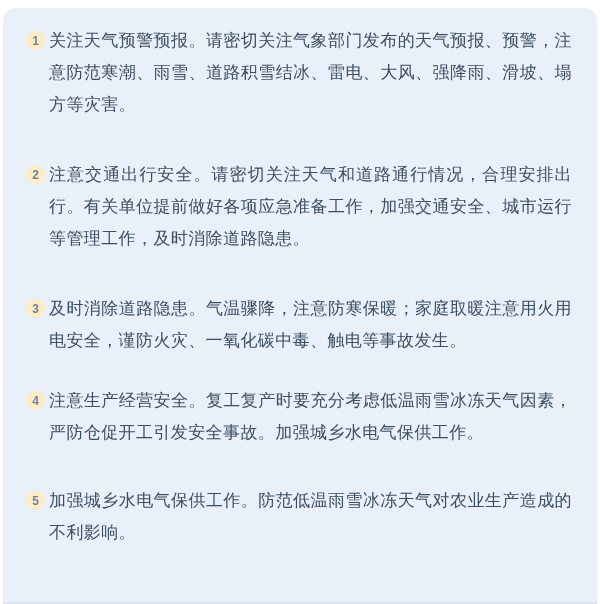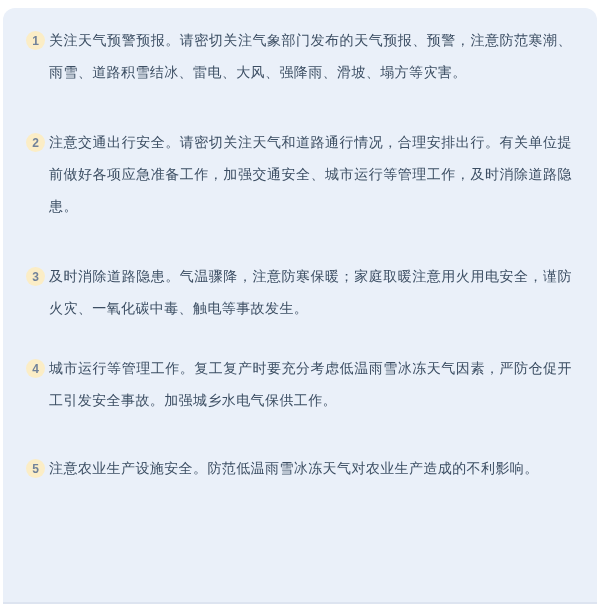--- a/index.html
+++ b/index.html
@@ -34,21 +34,21 @@
     color: #71829a;
     font-family: "Liberation Sans", sans-serif;
     font-size: 12px;
     font-weight: 600;
     display: flex;
     align-items: center;
     justify-content: center;
   }
   .item-text {
     flex: 1;
-    font-size: 14px;
+    font-size: 17px;
     line-height: 32px;
     letter-spacing: 0.4px;
     color: #3c4e63;
     text-align: justify;
     text-justify: inter-ideograph;
   }
 </style>
 </head>
 <body>
 
@@ -64,21 +64,21 @@
     <p class="item-text">注意交通出行安全。请密切关注天气和道路通行情况，合理安排出行。有关单位提前做好各项应急准备工作，加强交通安全、城市运行等管理工作，及时消除道路隐患。</p>
   </div>
 
   <div class="notice-item gap-sm">
     <span class="num-badge">3</span>
     <p class="item-text">及时消除道路隐患。气温骤降，注意防寒保暖；家庭取暖注意用火用电安全，谨防火灾、一氧化碳中毒、触电等事故发生。</p>
   </div>
 
   <div class="notice-item gap-md">
     <span class="num-badge">4</span>
-    <p class="item-text">城市运行等管理工作。复工复产时要充分考虑低温雨雪冰冻天气因素，严防仓促开工引发安全事故。加强城乡水电气保供工作。</p>
+    <p class="item-text">注意生产经营安全。复工复产时要充分考虑低温雨雪冰冻天气因素，严防仓促开工引发安全事故。加强城乡水电气保供工作。</p>
   </div>
 
   <div class="notice-item">
     <span class="num-badge">5</span>
-    <p class="item-text">注意农业生产设施安全。防范低温雨雪冰冻天气对农业生产造成的不利影响。</p>
+    <p class="item-text">加强城乡水电气保供工作。防范低温雨雪冰冻天气对农业生产造成的不利影响。</p>
   </div>
 
 </div>
 
 </body></html>

